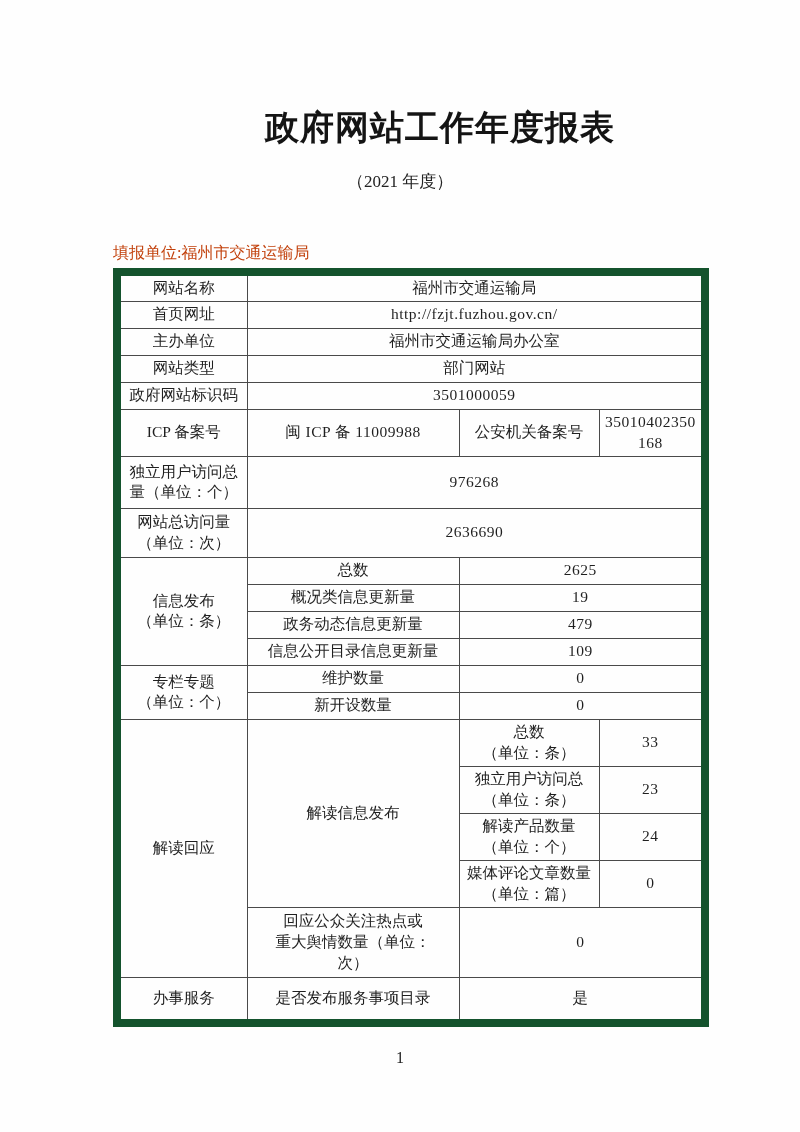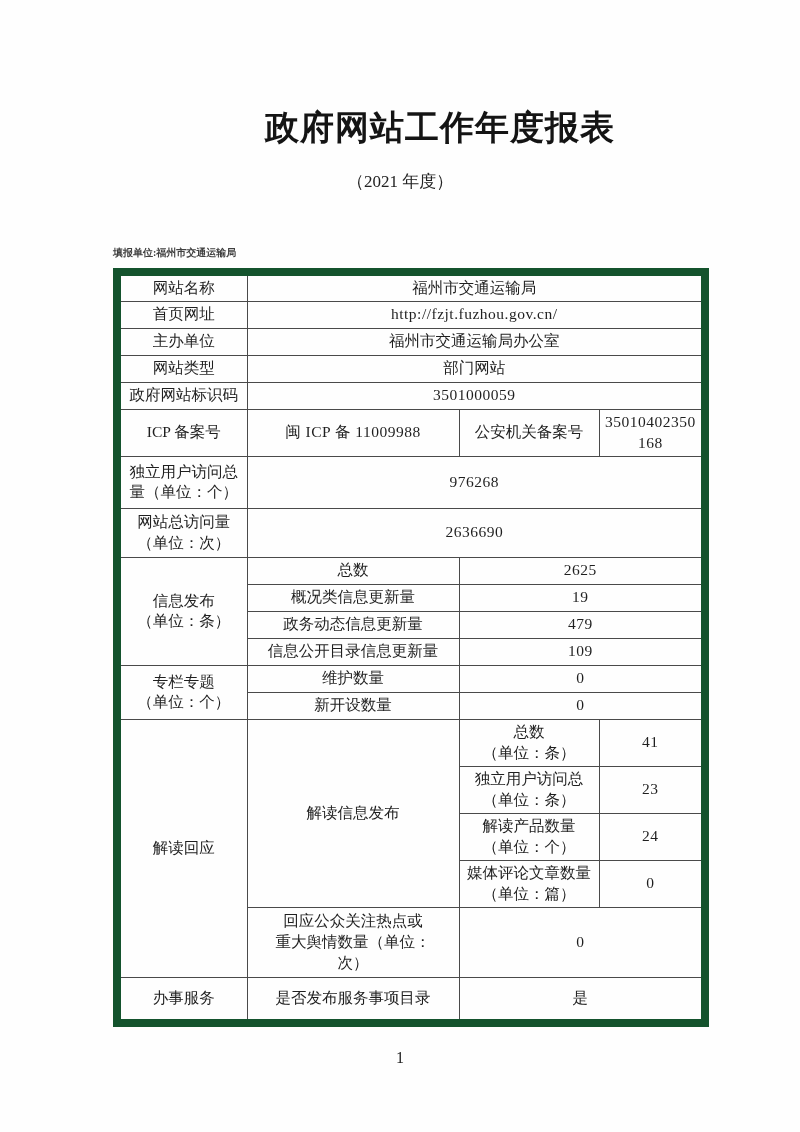--- a/index.html
+++ b/index.html
@@ -18,21 +18,21 @@
     font-family:"Liberation Sans","DejaVu Sans",sans-serif;
     font-weight:700;font-size:34px;line-height:40px;
     color:#141414;letter-spacing:1px;padding-left:40px;
   }
   .subtitle{
     position:absolute;top:169px;left:0;width:800px;
     text-align:center;font-size:17px;line-height:26px;color:#222;
   }
   .report-unit{
     position:absolute;top:243px;left:113px;
-    font-size:10px;font-weight:700;line-height:20px;color:#404040;
+    font-size:16px;font-weight:400;line-height:20px;color:#c2410c;
   }
   table.report{
     position:absolute;top:268px;left:113px;
     width:588px;table-layout:fixed;
     border-collapse:collapse;
     border:8px solid #14532d;
   }
   table.report td{
     border:1px solid #4a4a4a;
     text-align:center;vertical-align:middle;
@@ -132,21 +132,21 @@
       <tr class="r27">
         <td>新开设数量</td>
         <td colspan="2" class="num">0</td>
       </tr>
 
       <tr class="r47">
         <td rowspan="5">解读回应</td>
         <td rowspan="4">解读信息发布</td>
         <td class="ml">总数
 （单位：条）</td>
-        <td class="num">41</td>
+        <td class="num">33</td>
       </tr>
       <tr class="r46">
         <td class="ml">独立用户访问总
 （单位：条）</td>
         <td class="num">23</td>
       </tr>
       <tr class="r47">
         <td class="ml">解读产品数量
 （单位：个）</td>
         <td class="num">24</td>

